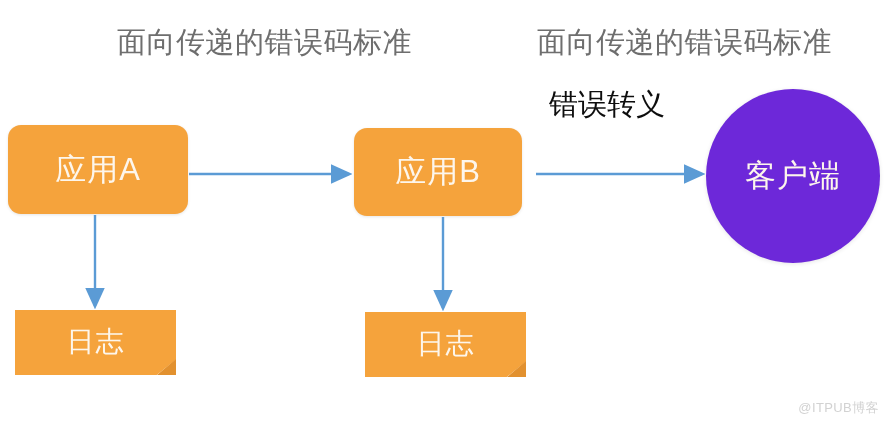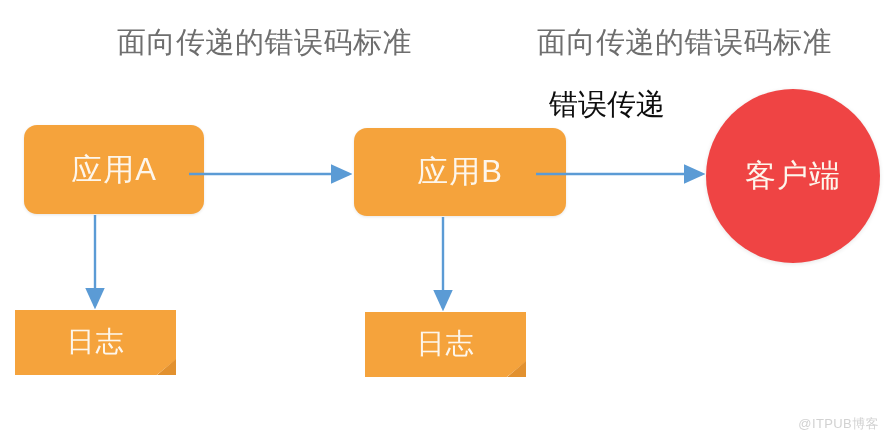--- a/index.html
+++ b/index.html
@@ -60,32 +60,32 @@
     align-items: center;
     justify-content: center;
     box-shadow: 0 1px 3px rgba(0,0,0,0.10);
   }
   .app-box .node-text {
     color: #fdf6ec;
     font-size: 31px;
     letter-spacing: 1px;
     white-space: nowrap;
   }
-  #node-app-a { left: 24px;   top: 125px; width: 180px; height: 89px; }
-  #node-app-b { left: 354px; top: 128px; width: 212px; height: 88px; }
+  #node-app-a { left: 8px;   top: 125px; width: 180px; height: 89px; }
+  #node-app-b { left: 354px; top: 128px; width: 168px; height: 88px; }
 
   
   #node-client {
     position: absolute;
     left: 706px;
     top: 89px;
     width: 174px;
     height: 174px;
     border-radius: 50%;
-    background: #ef4444;
+    background: #6d28d9;
     display: flex;
     align-items: center;
     justify-content: center;
     box-shadow: 0 1px 4px rgba(0,0,0,0.10);
   }
   #node-client .node-text {
     color: #fdf6ec;
     font-size: 31px;
     letter-spacing: 1px;
     white-space: nowrap;
@@ -135,40 +135,40 @@
     top: 0;
     width: 889px;
     height: 439px;
     pointer-events: none;
   }
 
   
   #watermark {
     position: absolute;
     right: 10px;
-    bottom: 6px;
+    bottom: 22px;
     color: #d2d2d2;
     font-size: 13px;
     letter-spacing: 0.4px;
     white-space: nowrap;
   }
 </style>
 </head>
 <body>
 
 <div id="canvas">
 
   <div class="caption" id="title-left">面向传递的错误码标准</div>
 
   <div class="caption" id="title-right">面向传递的错误码标准</div>
 
 
 
   <div class="edge-label" id="label-escape">
-    <span class="ln">错误传递</span>
+    <span class="ln">错误转义</span>
   </div>
 
   <div class="app-box" id="node-app-a">
     <span class="node-text">应用A</span>
   </div>
 
   <div class="app-box" id="node-app-b">
     <span class="node-text">应用B</span>
   </div>
 

